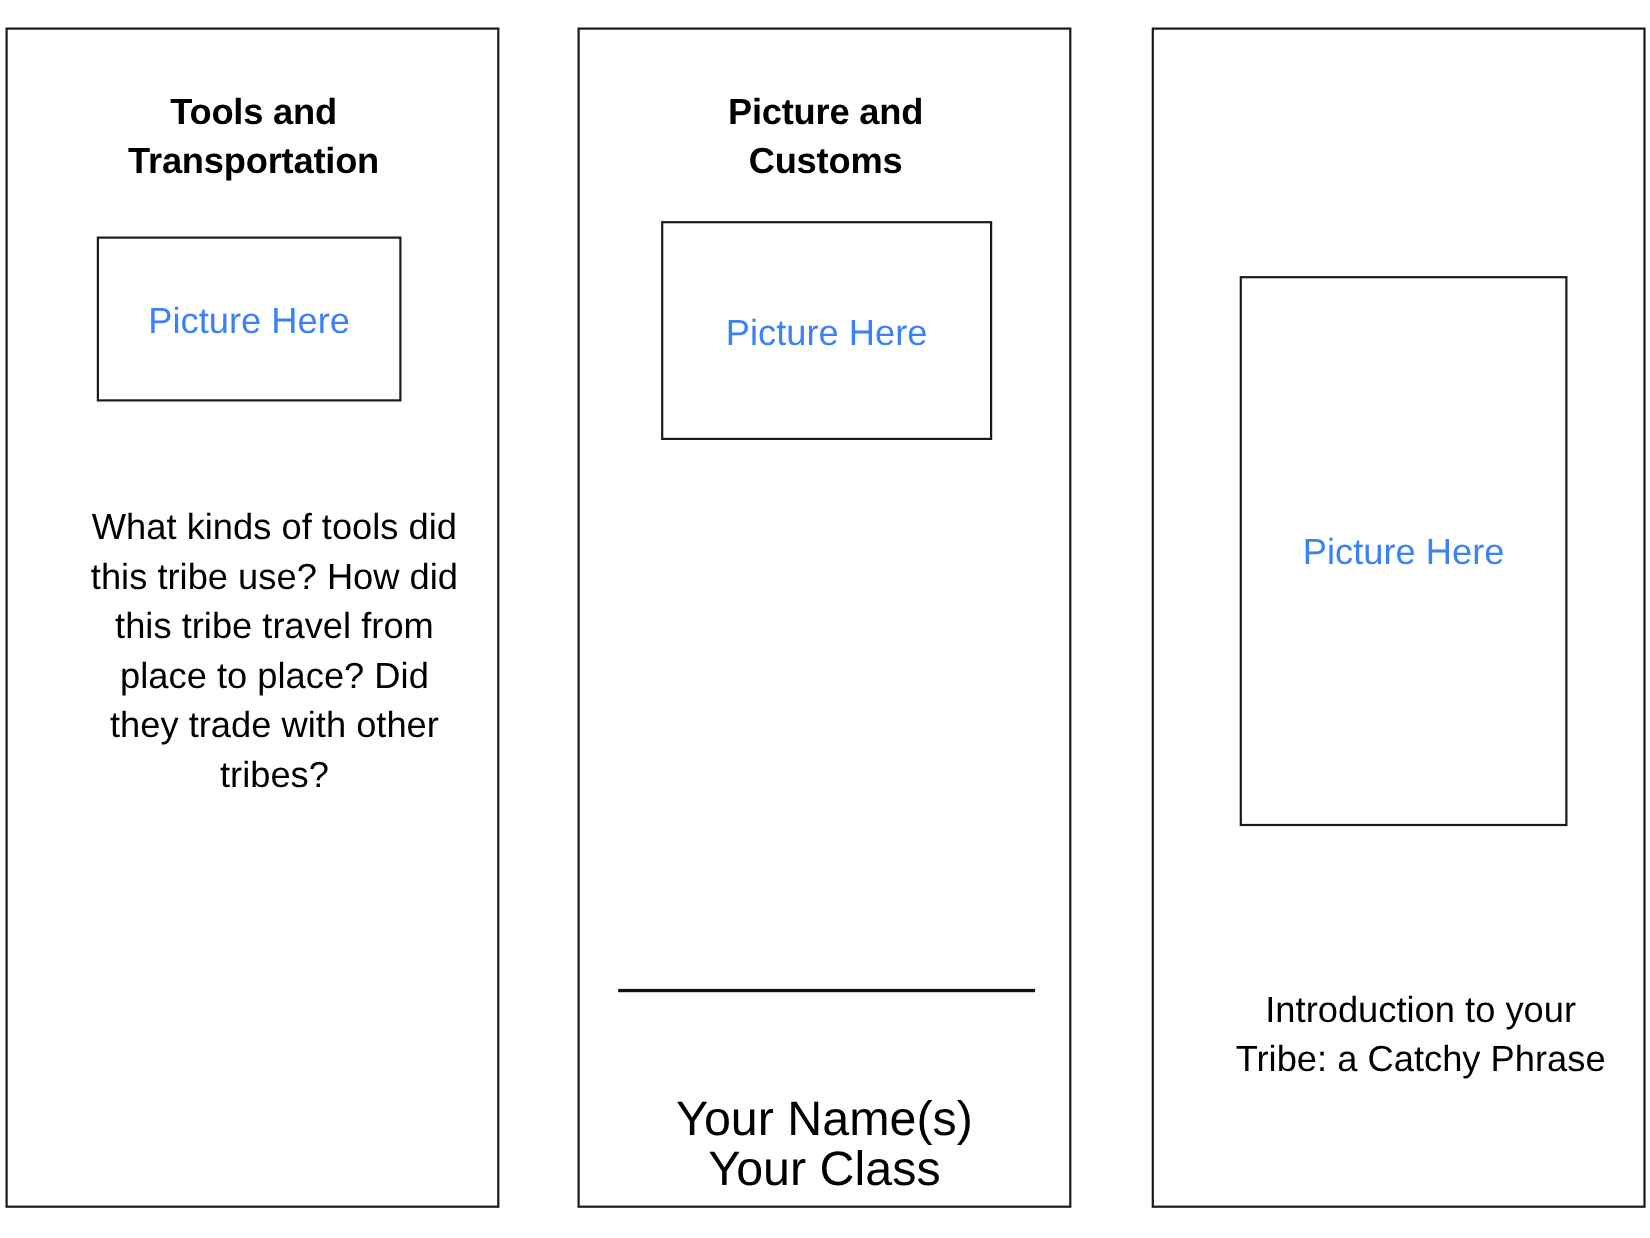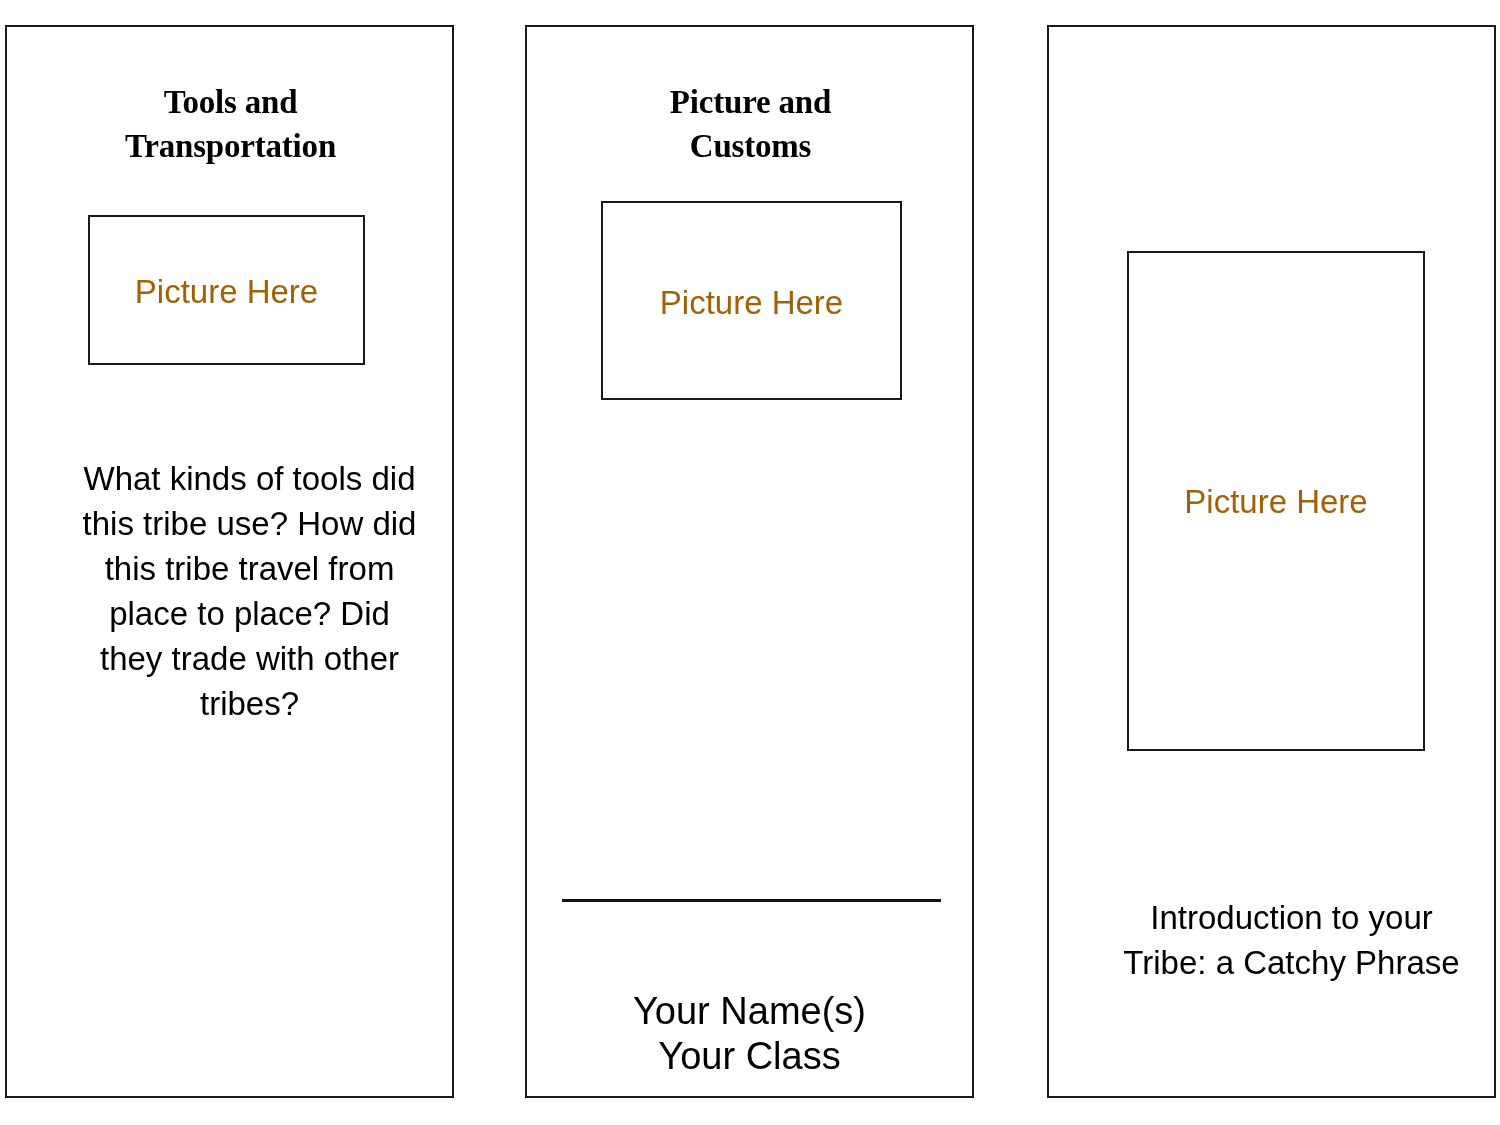--- a/index.html
+++ b/index.html
@@ -42,39 +42,38 @@
     left: 2px;
     right: 0;
     text-align: center;
     font-weight: bold;
     font-size: 33px;
     line-height: 44px;
     letter-spacing: -0.2px;
     padding: 0 8px;
     box-sizing: border-box;
     white-space: pre-line;
-    font-family: Liberation Serif, serif;
   }
   #heading-1 { top: 26px; }
   #heading-2 { top: 26px; }
   #heading-3 { top: 26px; }
 
   .picture-box {
     position: absolute;
     box-sizing: border-box;
     border: 2px solid #1a1a1a;
     background: #ffffff;
     display: flex;
     justify-content: center;
   }
   .picture-box-label {
     font-size: 33px;
     line-height: 40px;
     text-align: left;
-    color: #a16207;
+    color: #3b82f6;
   }
 
   #picture-box-1 {
     left: 81px;
     top: 188px;
     width: 277px;
     height: 150px;
     align-items: center;
   }
   #picture-box-1 .picture-box-label { margin-top: 3px; }
@@ -131,21 +130,21 @@
     height: 0;
     border-top: 3px solid #111111;
   }
 
   #signature-text {
     position: absolute;
     left: 20px;
     right: 20px;
     top: 924px;
     text-align: center;
-    font-size: 38px;
+    font-size: 44px;
     line-height: 45px;
     white-space: pre-line;
   }
 </style>
 </head>
 <body>
 
 <div id="brochure">
 
   <section class="panel" id="panel-1">

